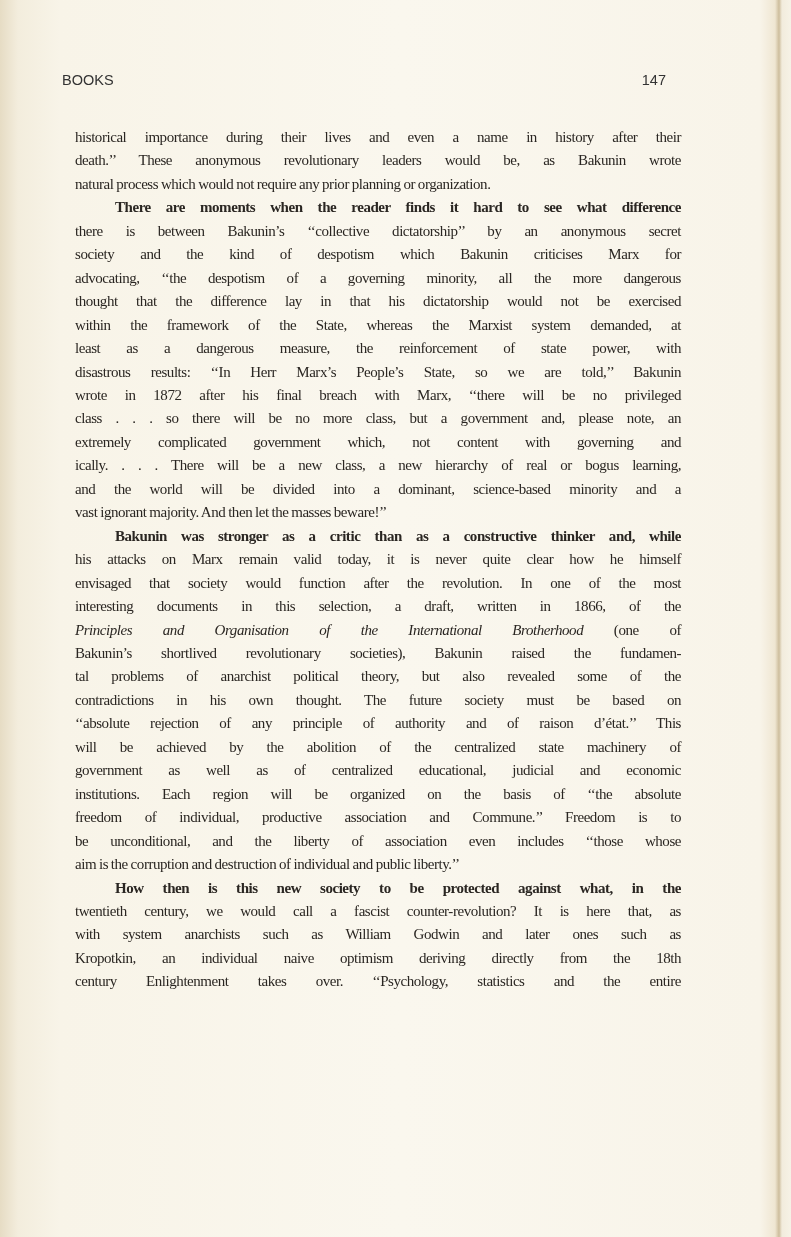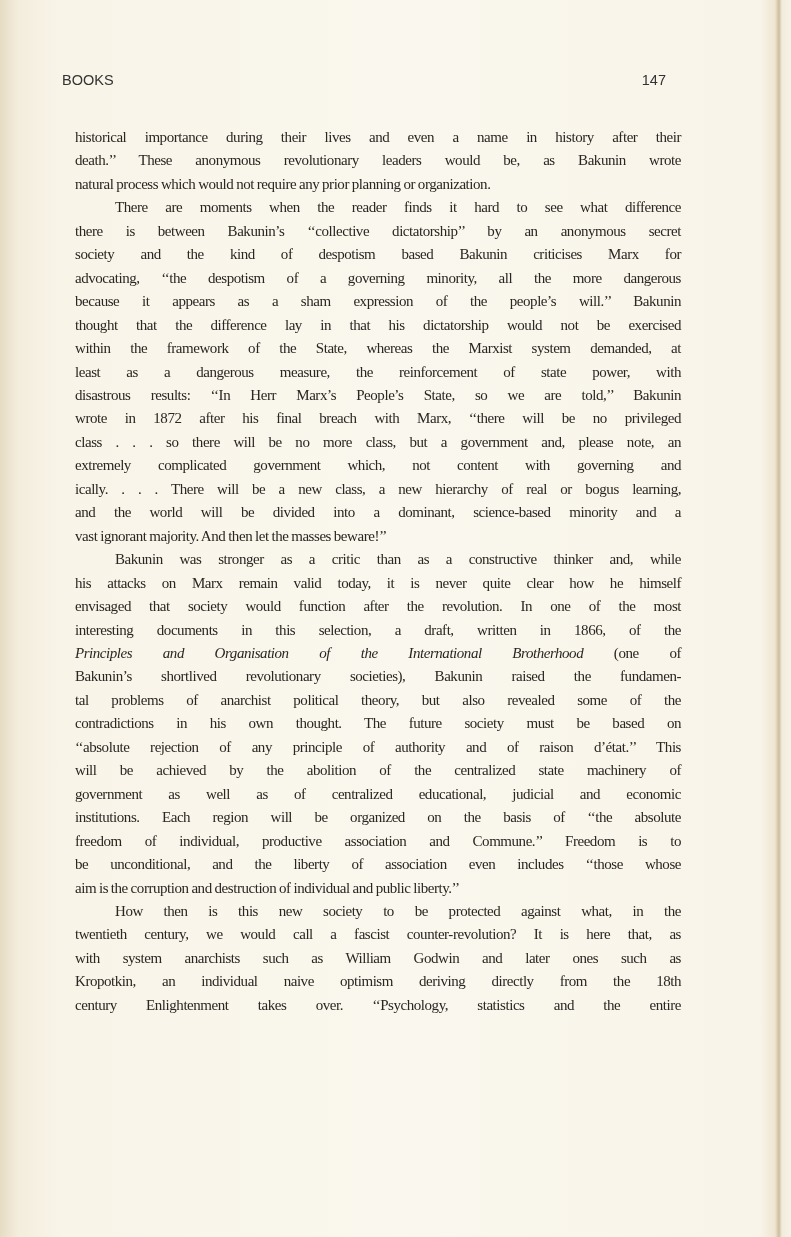--- a/index.html
+++ b/index.html
@@ -21,43 +21,42 @@
     font-size: 15px; line-height: 23.45px;
     letter-spacing: -0.45px; word-spacing: -0.5px;
     text-align: justify;
     margin-top: 24px;
   }
   .line {
     display: block; white-space: nowrap;
     text-align-last: justify; text-align: justify;
   }
   .line.last { text-align-last: left; }
-  .indent { padding-left: 40px; }
+  .indent { padding-left: 40px; font-weight: bold; }
   em { font-style: italic; }
 </style>
 </head>
 <body>
 
 <div class="header">
   <span>BOOKS</span>
   <span>147</span>
 </div>
 
 <div class="body-text" id="body-text">
     <div>
       <span class="line">historical importance during their lives and even a name in history after their</span>
       <span class="line">death.’’ These anonymous revolutionary leaders would be, as Bakunin wrote</span>
       <span class="line last">natural process which would not require any prior planning or organization.</span>
     </div>
     <div>
       <span class="line indent">There are moments when the reader finds it hard to see what difference</span>
       <span class="line">there is between Bakunin’s ‘‘collective dictatorship’’ by an anonymous secret</span>
-      <span class="line">society and the kind of despotism based Bakunin criticises Marx for</span>
+      <span class="line">society and the kind of despotism which Bakunin criticises Marx for</span>
       <span class="line">advocating, ‘‘the despotism of a governing minority, all the more dangerous</span>
-      <span class="line">because it appears as a sham expression of the people’s will.’’ Bakunin</span>
       <span class="line">thought that the difference lay in that his dictatorship would not be exercised</span>
       <span class="line">within the framework of the State, whereas the Marxist system demanded, at</span>
       <span class="line">least as a dangerous measure, the reinforcement of state power, with</span>
       <span class="line">disastrous results: ‘‘In Herr Marx’s People’s State, so we are told,’’ Bakunin</span>
       <span class="line">wrote in 1872 after his final breach with Marx, ‘‘there will be no privileged</span>
       <span class="line">class . . . so there will be no more class, but a government and, please note, an</span>
       <span class="line">extremely complicated government which, not content with governing and</span>
       <span class="line">ically. . . . There will be a new class, a new hierarchy of real or bogus learning,</span>
       <span class="line">and the world will be divided into a dominant, science-based minority and a</span>
       <span class="line last">vast ignorant majority. And then let the masses beware!’’</span>

